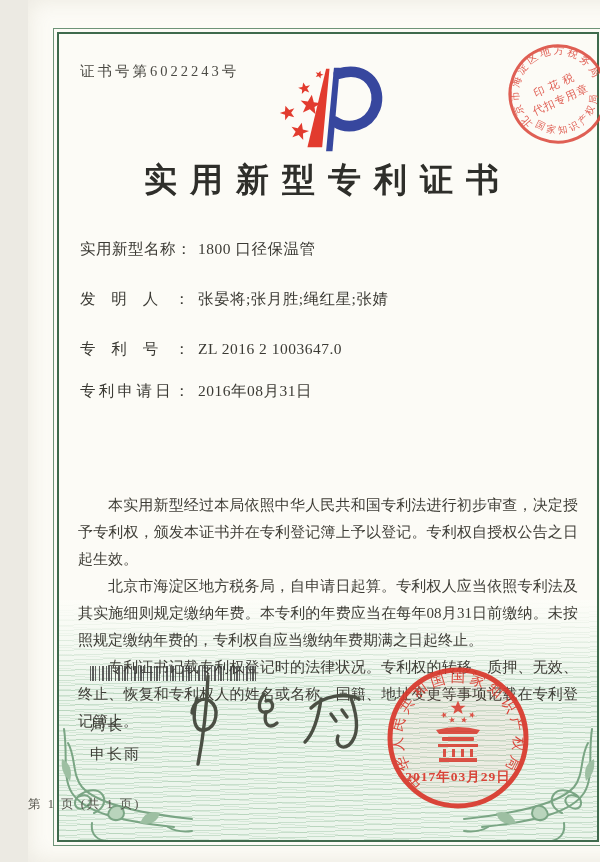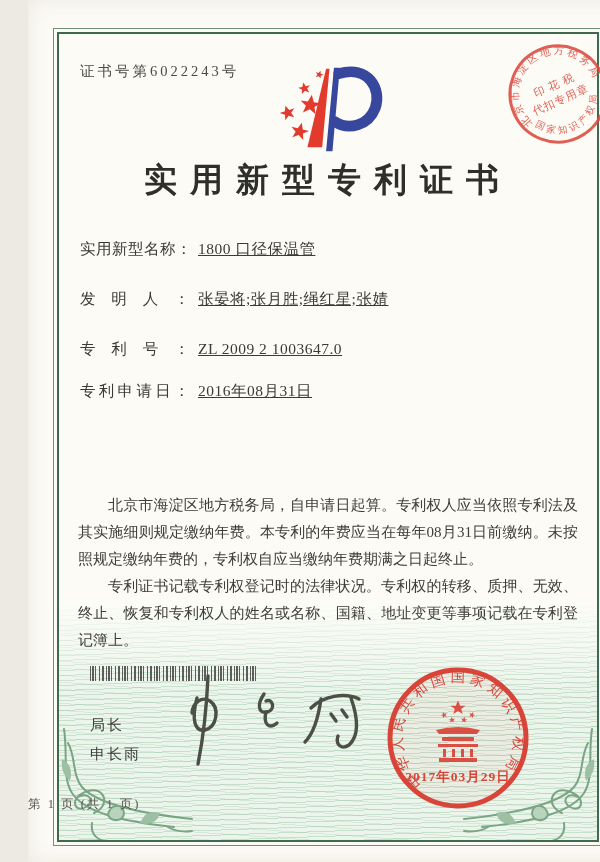--- a/index.html
+++ b/index.html
@@ -40,21 +40,21 @@
     font-size:14.5px;letter-spacing:3px;color:#4b4a44;
   }
   .logo{position:absolute;left:249px;top:62px;width:108px;height:94px;}
   .title{
     position:absolute;left:0;top:158px;width:100%;
     text-align:center;font-size:33px;font-weight:600;color:#2e2e2a;
     letter-spacing:13px;box-sizing:border-box;
   }
   .field-row{
     position:absolute;left:52px;right:50px;
-    font-size:15.5px;color:#3b3a34;letter-spacing:.5px;white-space:nowrap;text-decoration:underline;
+    font-size:15.5px;color:#3b3a34;letter-spacing:.5px;white-space:nowrap;
   }
   .f-label{
     display:inline-block;width:110px;
     text-align:justify;text-align-last:justify;
   }
   .f-value{margin-left:8px;}
   .body-text{
     position:absolute;left:50px;right:50px;top:492px;
     font-size:15px;line-height:27px;color:#3e3d36;
     text-align:justify;
@@ -157,27 +157,28 @@
 
   <div class="title">实用新型专利证书</div>
 
   <div class="field-row" style="top:239px">
     <span class="f-label">实用新型名称：</span><span class="f-value">1800 口径保温管</span>
   </div>
   <div class="field-row" style="top:289px">
     <span class="f-label">发明人：</span><span class="f-value">张晏将;张月胜;绳红星;张婧</span>
   </div>
   <div class="field-row" style="top:339px">
-    <span class="f-label">专利号：</span><span class="f-value">ZL 2009 2 1003647.0</span>
+    <span class="f-label">专利号：</span><span class="f-value">ZL 2016 2 1003647.0</span>
   </div>
   <div class="field-row" style="top:381px">
     <span class="f-label">专利申请日：</span><span class="f-value">2016年08月31日</span>
   </div>
 
   <div class="body-text">
+    <p>本实用新型经过本局依照中华人民共和国专利法进行初步审查，决定授予专利权，颁发本证书并在专利登记簿上予以登记。专利权自授权公告之日起生效。</p>
     <p>北京市海淀区地方税务局，自申请日起算。专利权人应当依照专利法及其实施细则规定缴纳年费。本专利的年费应当在每年08月31日前缴纳。未按照规定缴纳年费的，专利权自应当缴纳年费期满之日起终止。</p>
     <p>专利证书记载专利权登记时的法律状况。专利权的转移、质押、无效、终止、恢复和专利权人的姓名或名称、国籍、地址变更等事项记载在专利登记簿上。</p>
   </div>
 
   <div class="barcode"></div>
 
   <div class="officer">
     <div>局长</div>
     <div>申长雨</div>
   </div>

